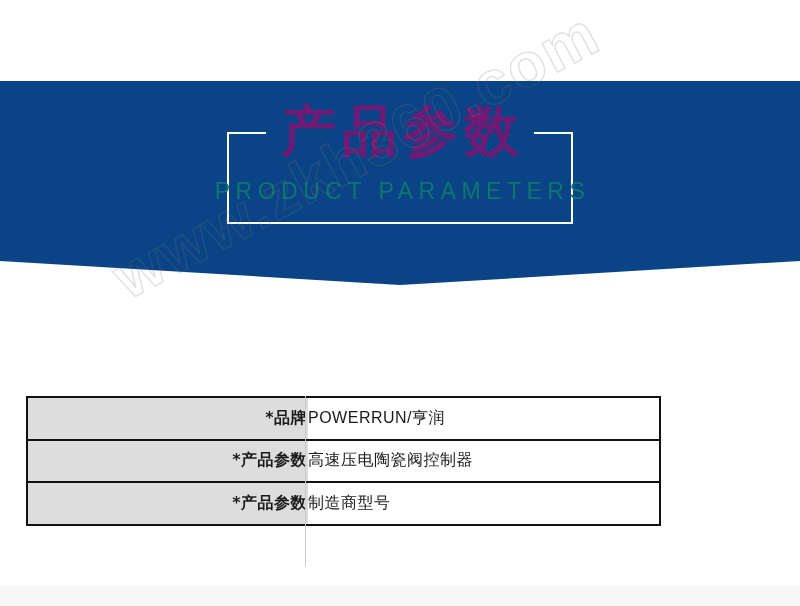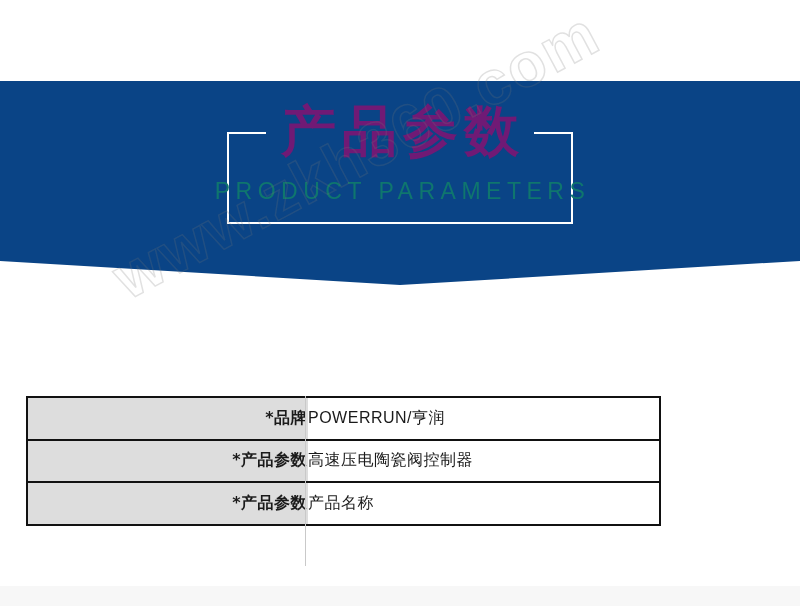--- a/index.html
+++ b/index.html
@@ -209,20 +209,20 @@
       <tr>
         <td class="cell-label">*品牌</td>
         <td class="cell-value">POWERRUN/亨润</td>
       </tr>
       <tr>
         <td class="cell-label">*产品参数</td>
         <td class="cell-value">高速压电陶瓷阀控制器</td>
       </tr>
       <tr>
         <td class="cell-label">*产品参数</td>
-        <td class="cell-value">产品名称</td>
+        <td class="cell-value">制造商型号</td>
       </tr>
     </tbody>
   </table>
 
   <div class="col-divider"></div>
 
 </div>
 
 </body></html>

